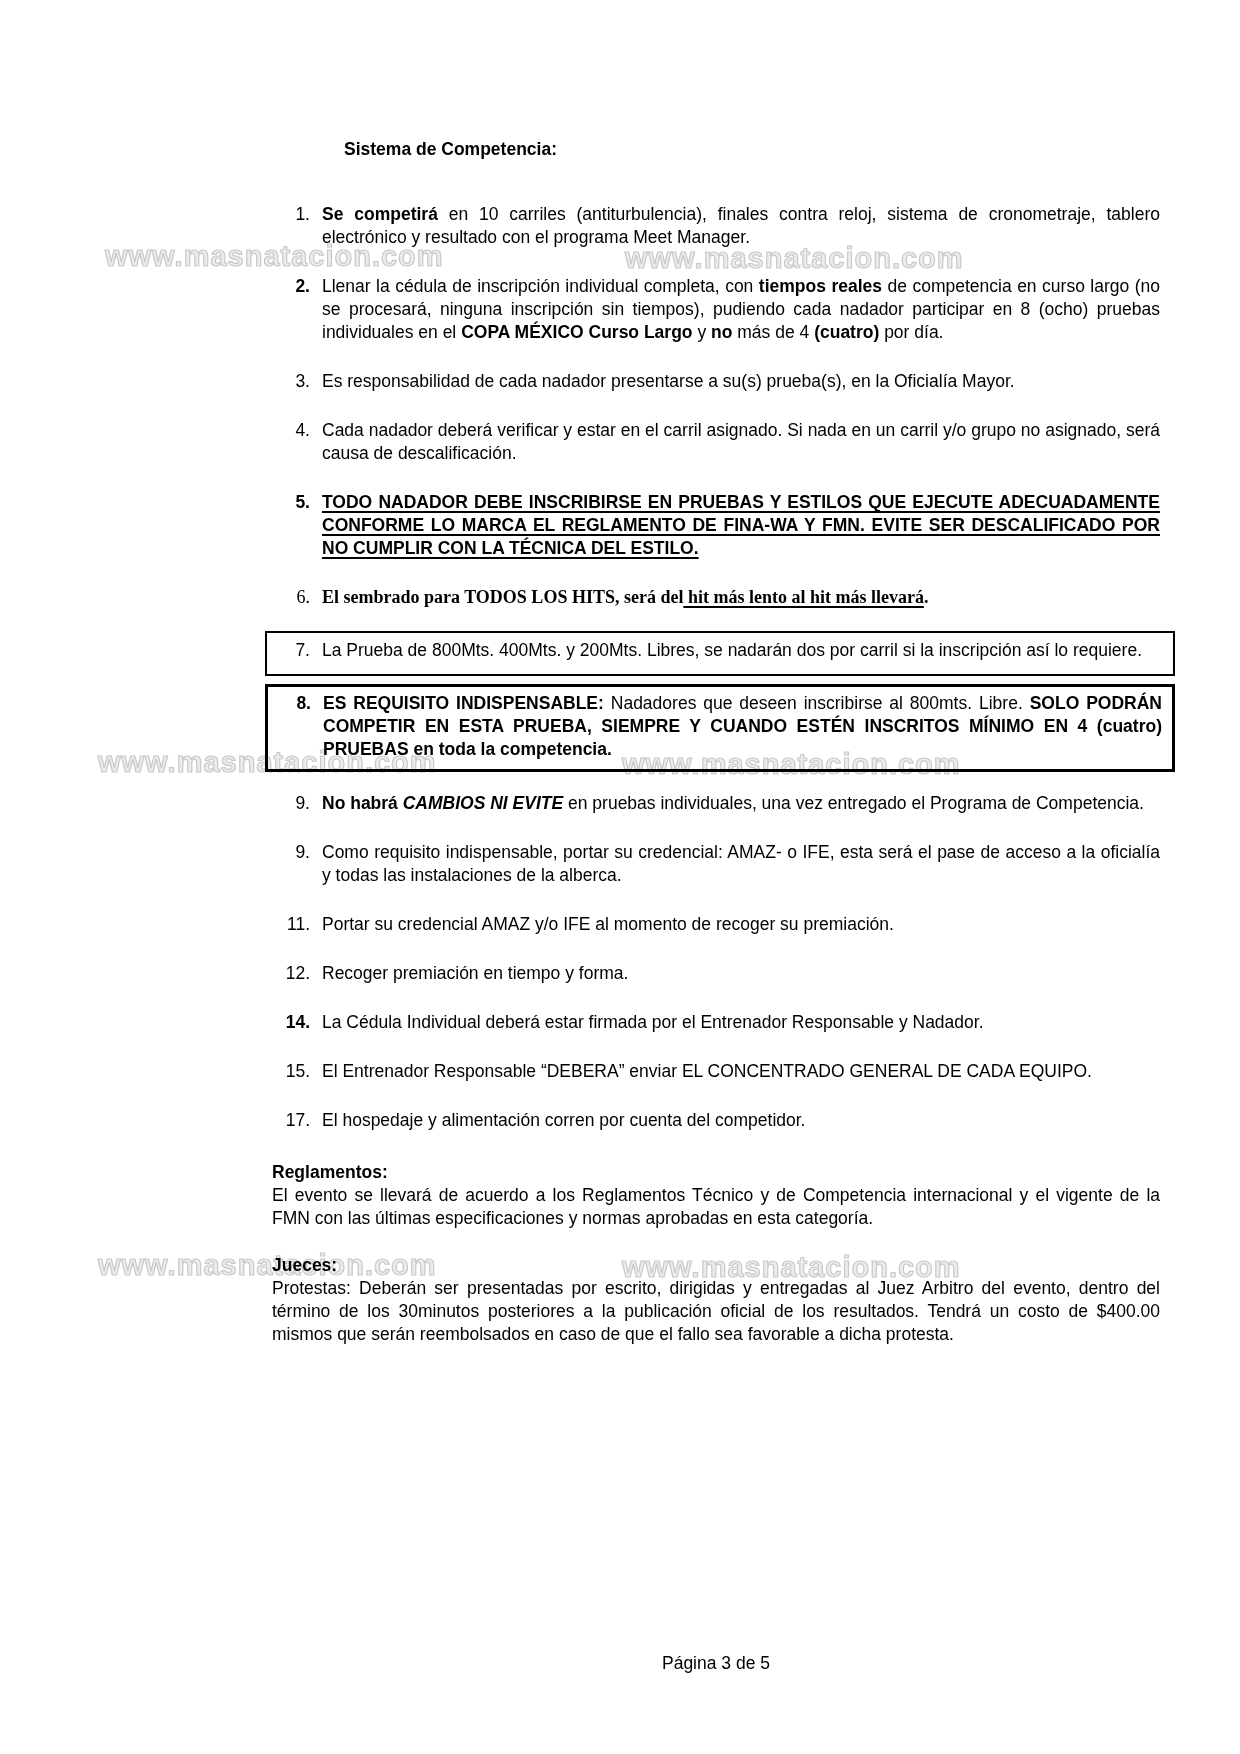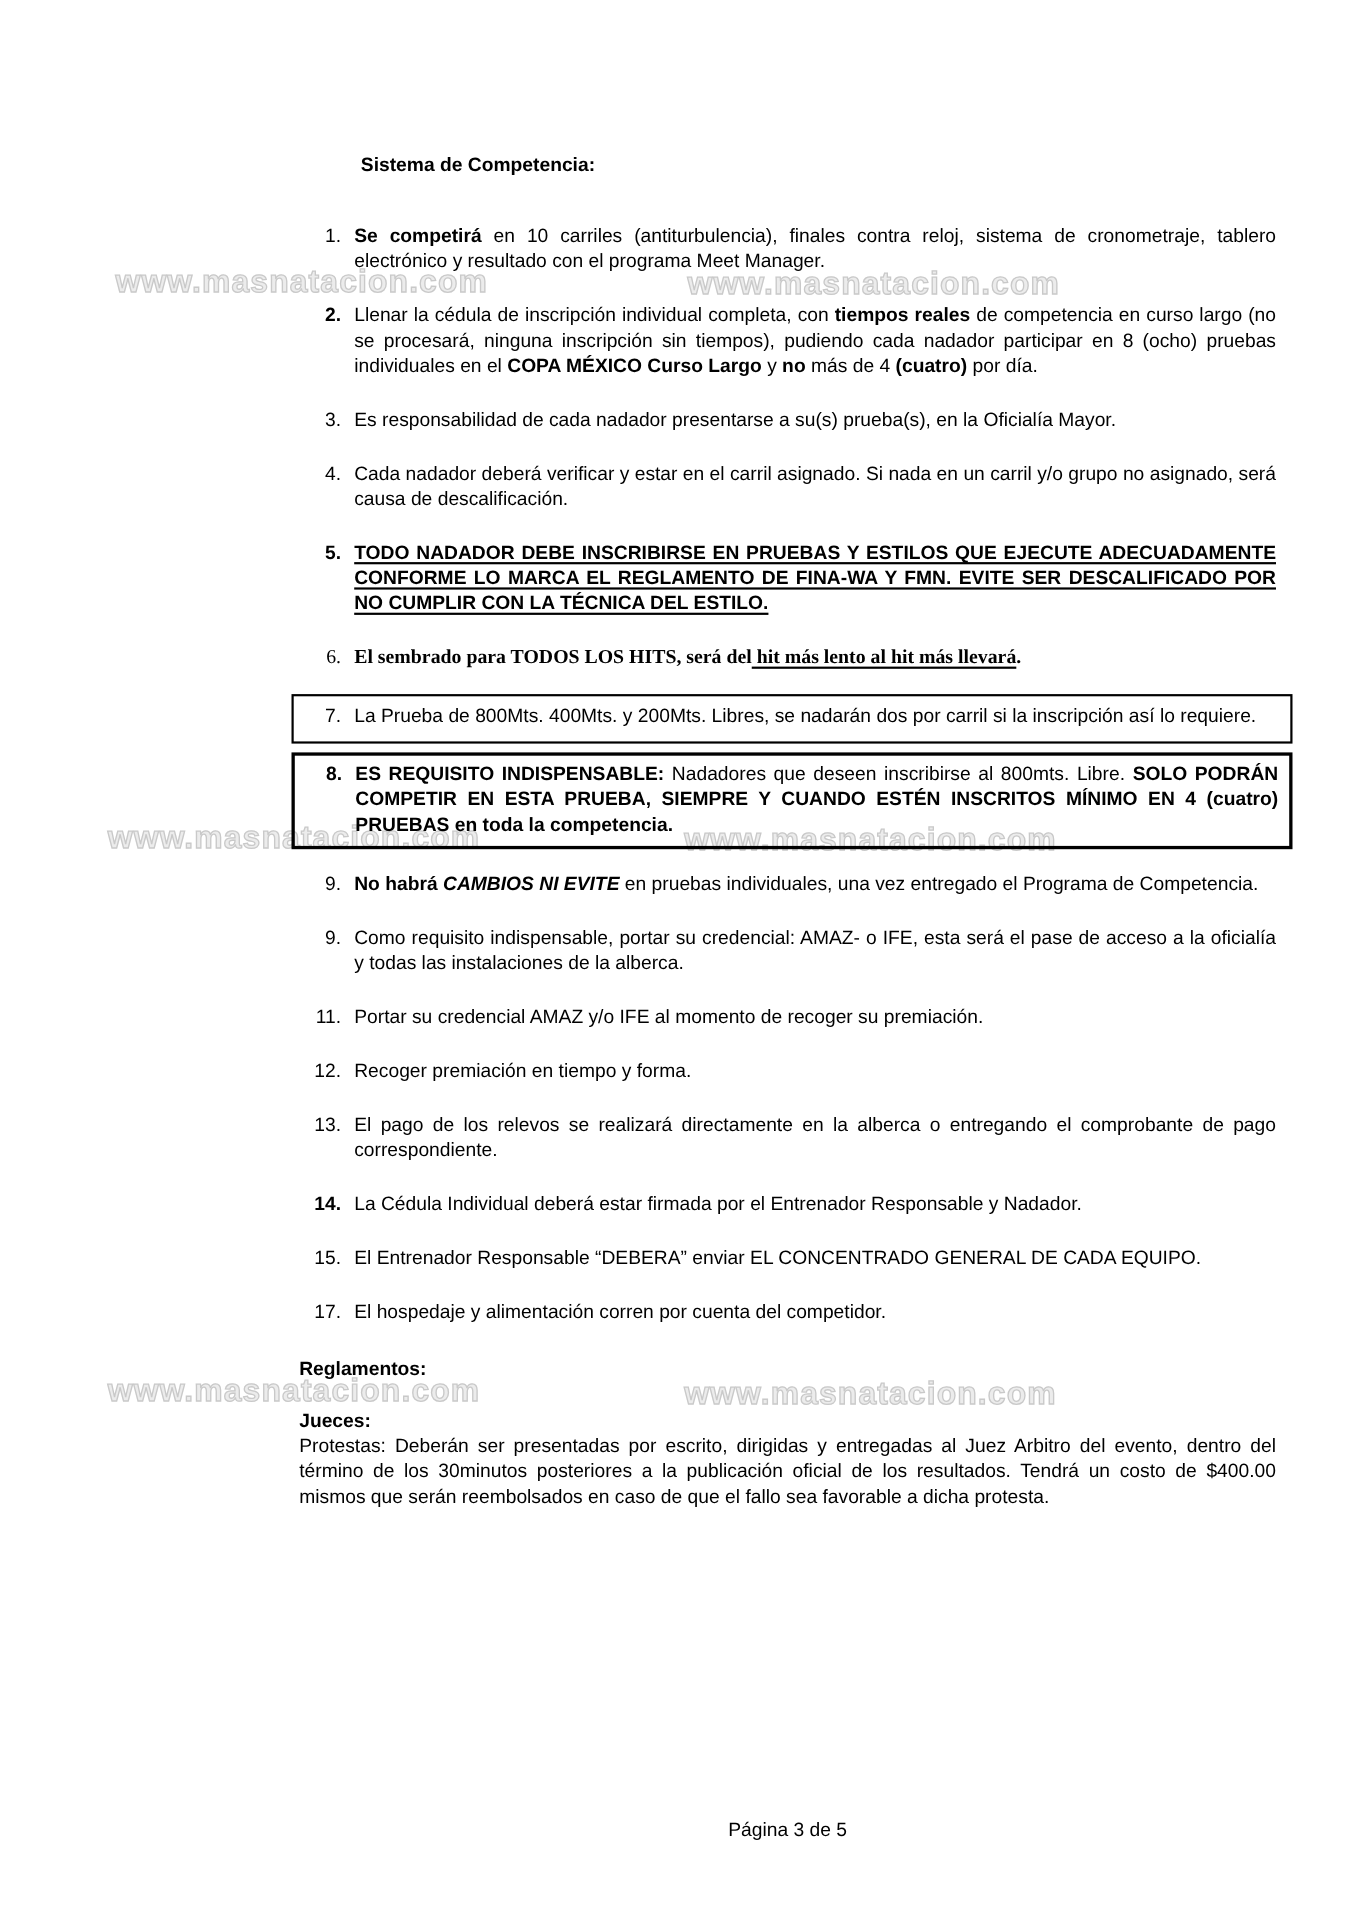--- a/index.html
+++ b/index.html
@@ -9,21 +9,21 @@
     background:#ffffff;
     font-family:"Liberation Sans", sans-serif;
     color:#000;
     overflow:hidden;
   }
   .content{
     position:absolute;left:272px;top:138px;width:888px;
   }
   .title{
     font-weight:bold;font-size:17.5px;line-height:23px;
-    margin-left:56px;margin-bottom:42px;
+    margin-left:72px;margin-bottom:42px;
   }
   .rules > *{margin-bottom:26px;}
   .rules > *:nth-child(6){margin-bottom:22px;}
   .rules > *:nth-child(7){margin-bottom:8px;}
   .rules > *:nth-child(8){margin-bottom:20px;}
   .rules > *:last-child{margin-bottom:0;}
   .row{display:flex;font-size:17.5px;line-height:23px;}
   .num{flex:none;width:50px;text-align:right;padding-right:12px;box-sizing:border-box;}
   .itext{flex:1;text-align:justify;}
   .b{font-weight:bold;}
@@ -119,37 +119,34 @@
         </div>
         <div class="row">
           <span class="num">11.</span>
           <div class="itext"><span>Portar su credencial AMAZ y/o IFE al momento de recoger su premiación.</span></div>
         </div>
         <div class="row">
           <span class="num">12.</span>
           <div class="itext"><span>Recoger premiación en tiempo y forma.</span></div>
         </div>
         <div class="row">
-          <span class="num">13.</span>
-          <div class="itext"><span>El pago de los relevos se realizará directamente en la alberca o entregando el comprobante de pago correspondiente.</span></div>
-        </div>
-        <div class="row">
           <span class="num b">14.</span>
           <div class="itext"><span>La Cédula Individual deberá estar firmada por el Entrenador Responsable y Nadador.</span></div>
         </div>
         <div class="row">
           <span class="num">15.</span>
           <div class="itext"><span>El Entrenador Responsable “DEBERA” enviar EL CONCENTRADO GENERAL DE CADA EQUIPO.</span></div>
         </div>
         <div class="row">
           <span class="num">17.</span>
           <div class="itext"><span>El hospedaje y alimentación corren por cuenta del competidor.</span></div>
         </div>
       </div>
     <div class="sections">
         <div class="shead">Reglamentos:</div>
+        <div class="spar">El evento se llevará de acuerdo a los Reglamentos Técnico y de Competencia internacional y el vigente de la FMN con las últimas especificaciones y normas aprobadas en esta categoría.</div>
         <div class="shead">Jueces:</div>
         <div class="spar">Protestas: Deberán ser presentadas por escrito, dirigidas y entregadas al Juez Arbitro del evento, dentro del término de los 30minutos posteriores a la publicación oficial de los resultados. Tendrá un costo de $400.00 mismos que serán reembolsados en caso de que el fallo sea favorable a dicha protesta.</div>
       </div>
   </div>
 
   <div class="footer">Página 3 de 5</div>
 </div>
 
 </body></html>

